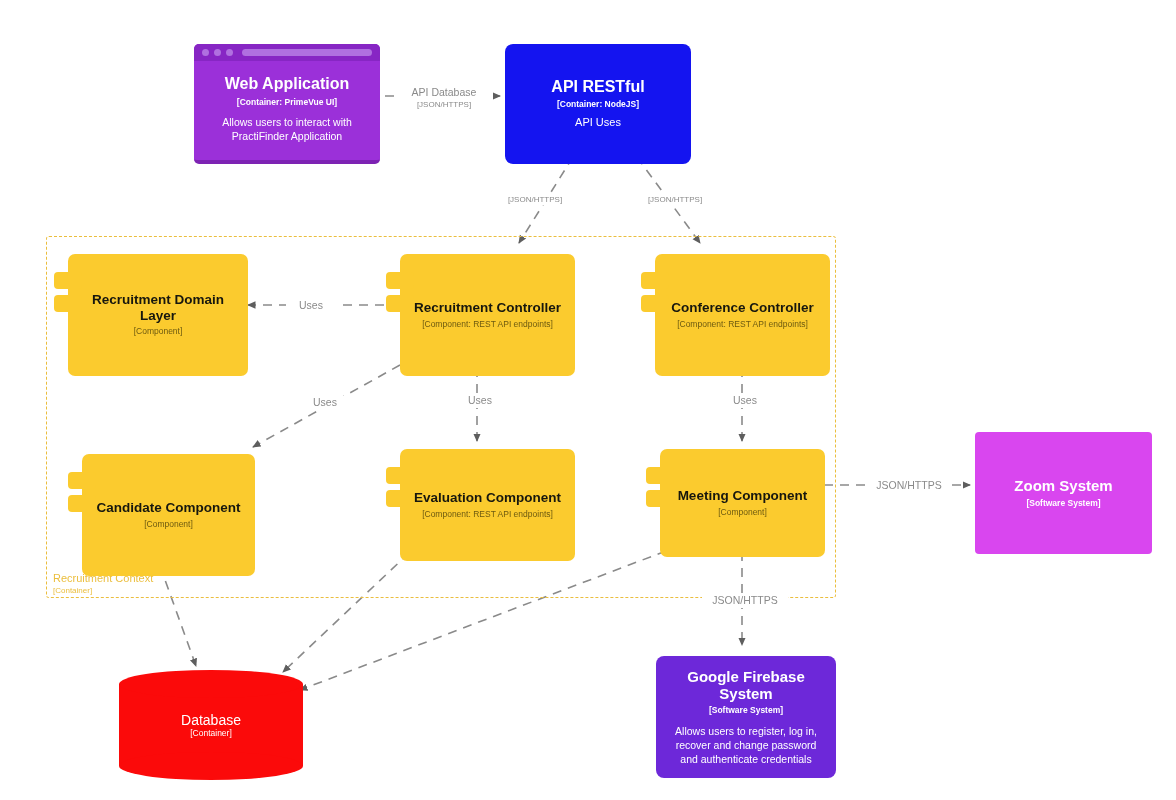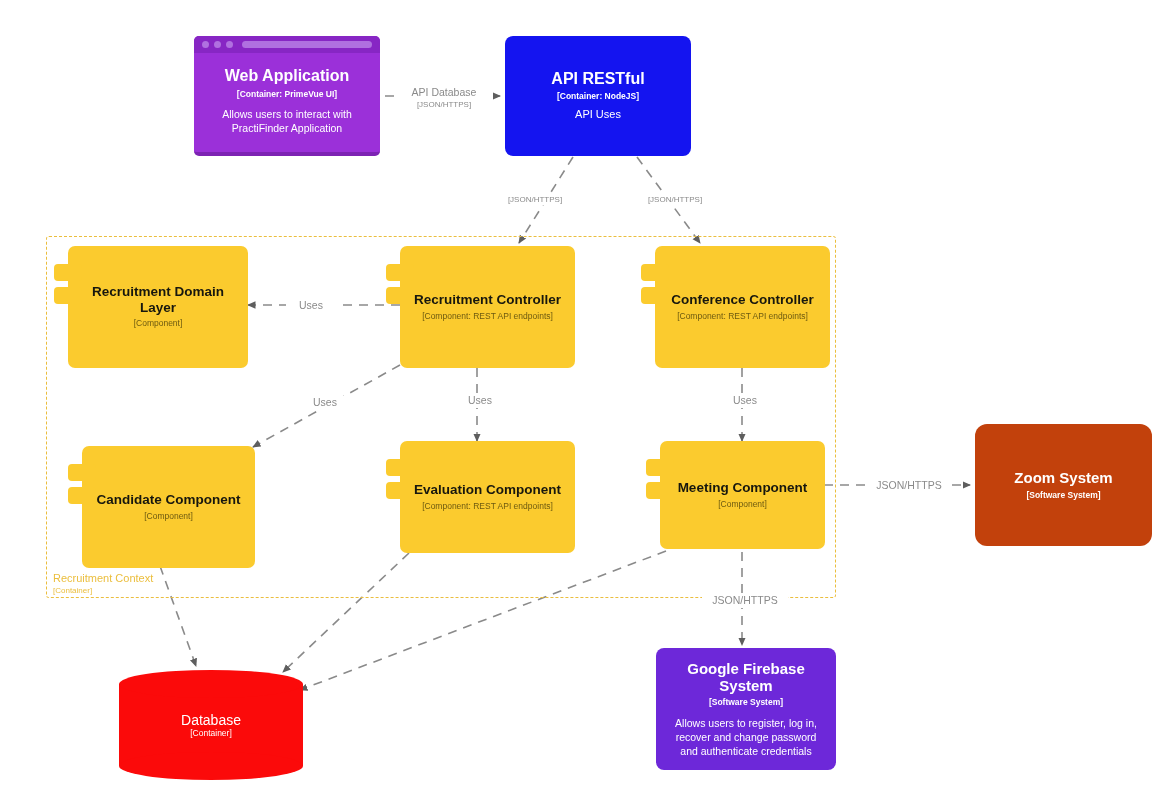--- a/index.html
+++ b/index.html
@@ -26,20 +26,21 @@
   
   .node {
     position: absolute;
     box-sizing: border-box;
     display: flex;
     flex-direction: column;
     align-items: center;
     justify-content: center;
     text-align: center;
     padding: 6px 10px;
+    margin-top: 8px;
   }
   .node .n-title {
     font-weight: bold;
     line-height: 1.15;
   }
   .node .n-tech {
     font-size: 8.5px;
     font-weight: bold;
     line-height: 1.3;
     margin-top: 3px;
@@ -109,22 +110,22 @@
     width: 28px;
     height: 17px;
     background: #FBCB2E;
     border-radius: 4px;
   }
   .comp-tab.t1 { top: 18px; }
   .comp-tab.t2 { top: 41px; }
 
   
   .system-dark-red {
-    background: #c2410c;
-    border-radius: 12px;
+    background: #d946ef;
+    border-radius: 4px;
     color: #ffffff;
   }
   .system-dark-red .n-title { font-size: 15px; }
   .system-dark-red .n-desc { font-size: 10.5px; }
 
   .system-green {
     background: #6d28d9;
     border-radius: 8px;
     color: #ffffff;
   }

